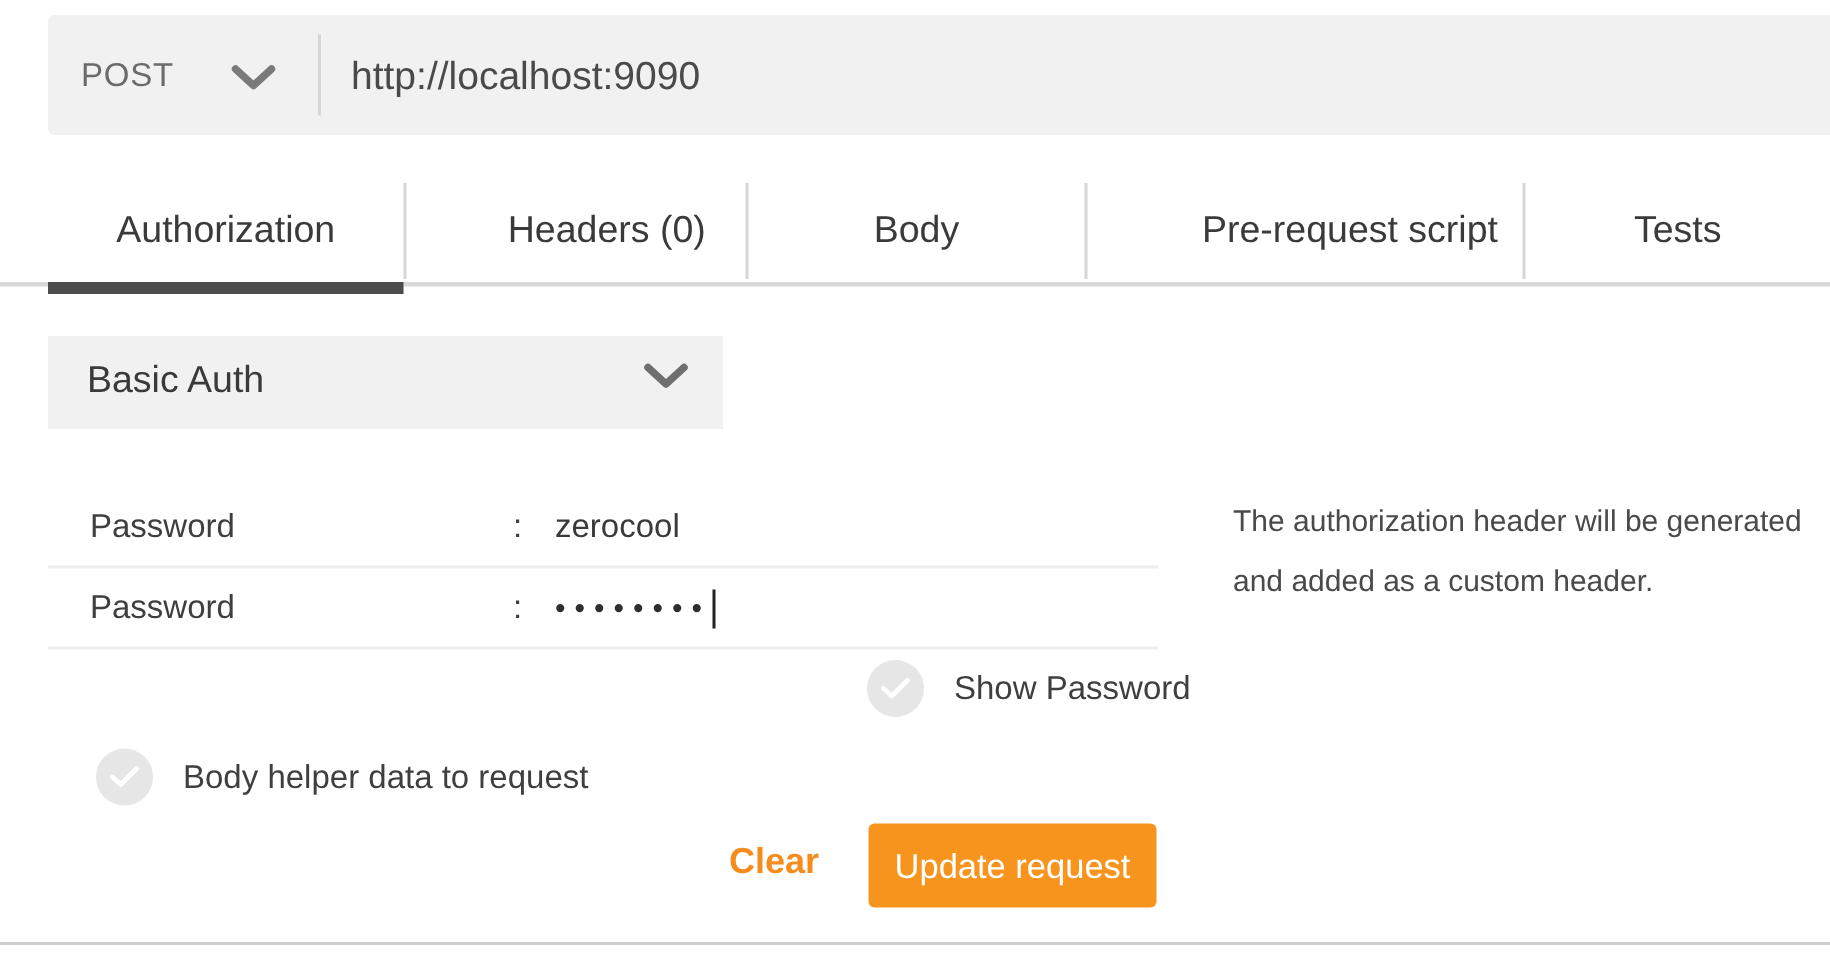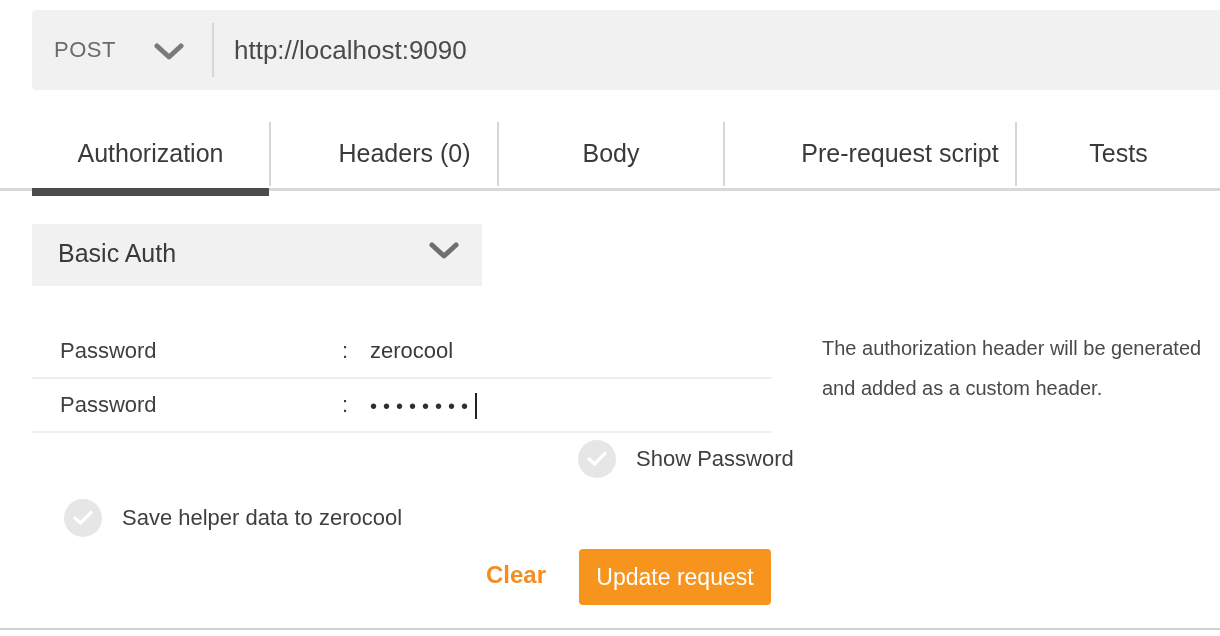--- a/index.html
+++ b/index.html
@@ -342,21 +342,21 @@
   </span>
   <span class="cb-label">Show Password</span>
 </div>
 
 <div class="check-row" id="save-helper-row">
   <span class="check-circle">
     <svg width="22" height="18" viewBox="0 0 22 18">
       <path d="M3 9 L8.5 14 L19 3.5" stroke="#ffffff" stroke-width="3.2" fill="none" stroke-linecap="round" stroke-linejoin="round"></path>
     </svg>
   </span>
-  <span class="cb-label">Save helper data to zerocool</span>
+  <span class="cb-label">Body helper data to request</span>
 </div>
 
 <div class="help-text">The authorization header will be generated and added as a custom header.</div>
 
 <button class="clear-btn">Clear</button>
 <button class="update-btn">Update request</button>
 
 <div class="footer-rule"></div>
 
 </body></html>

